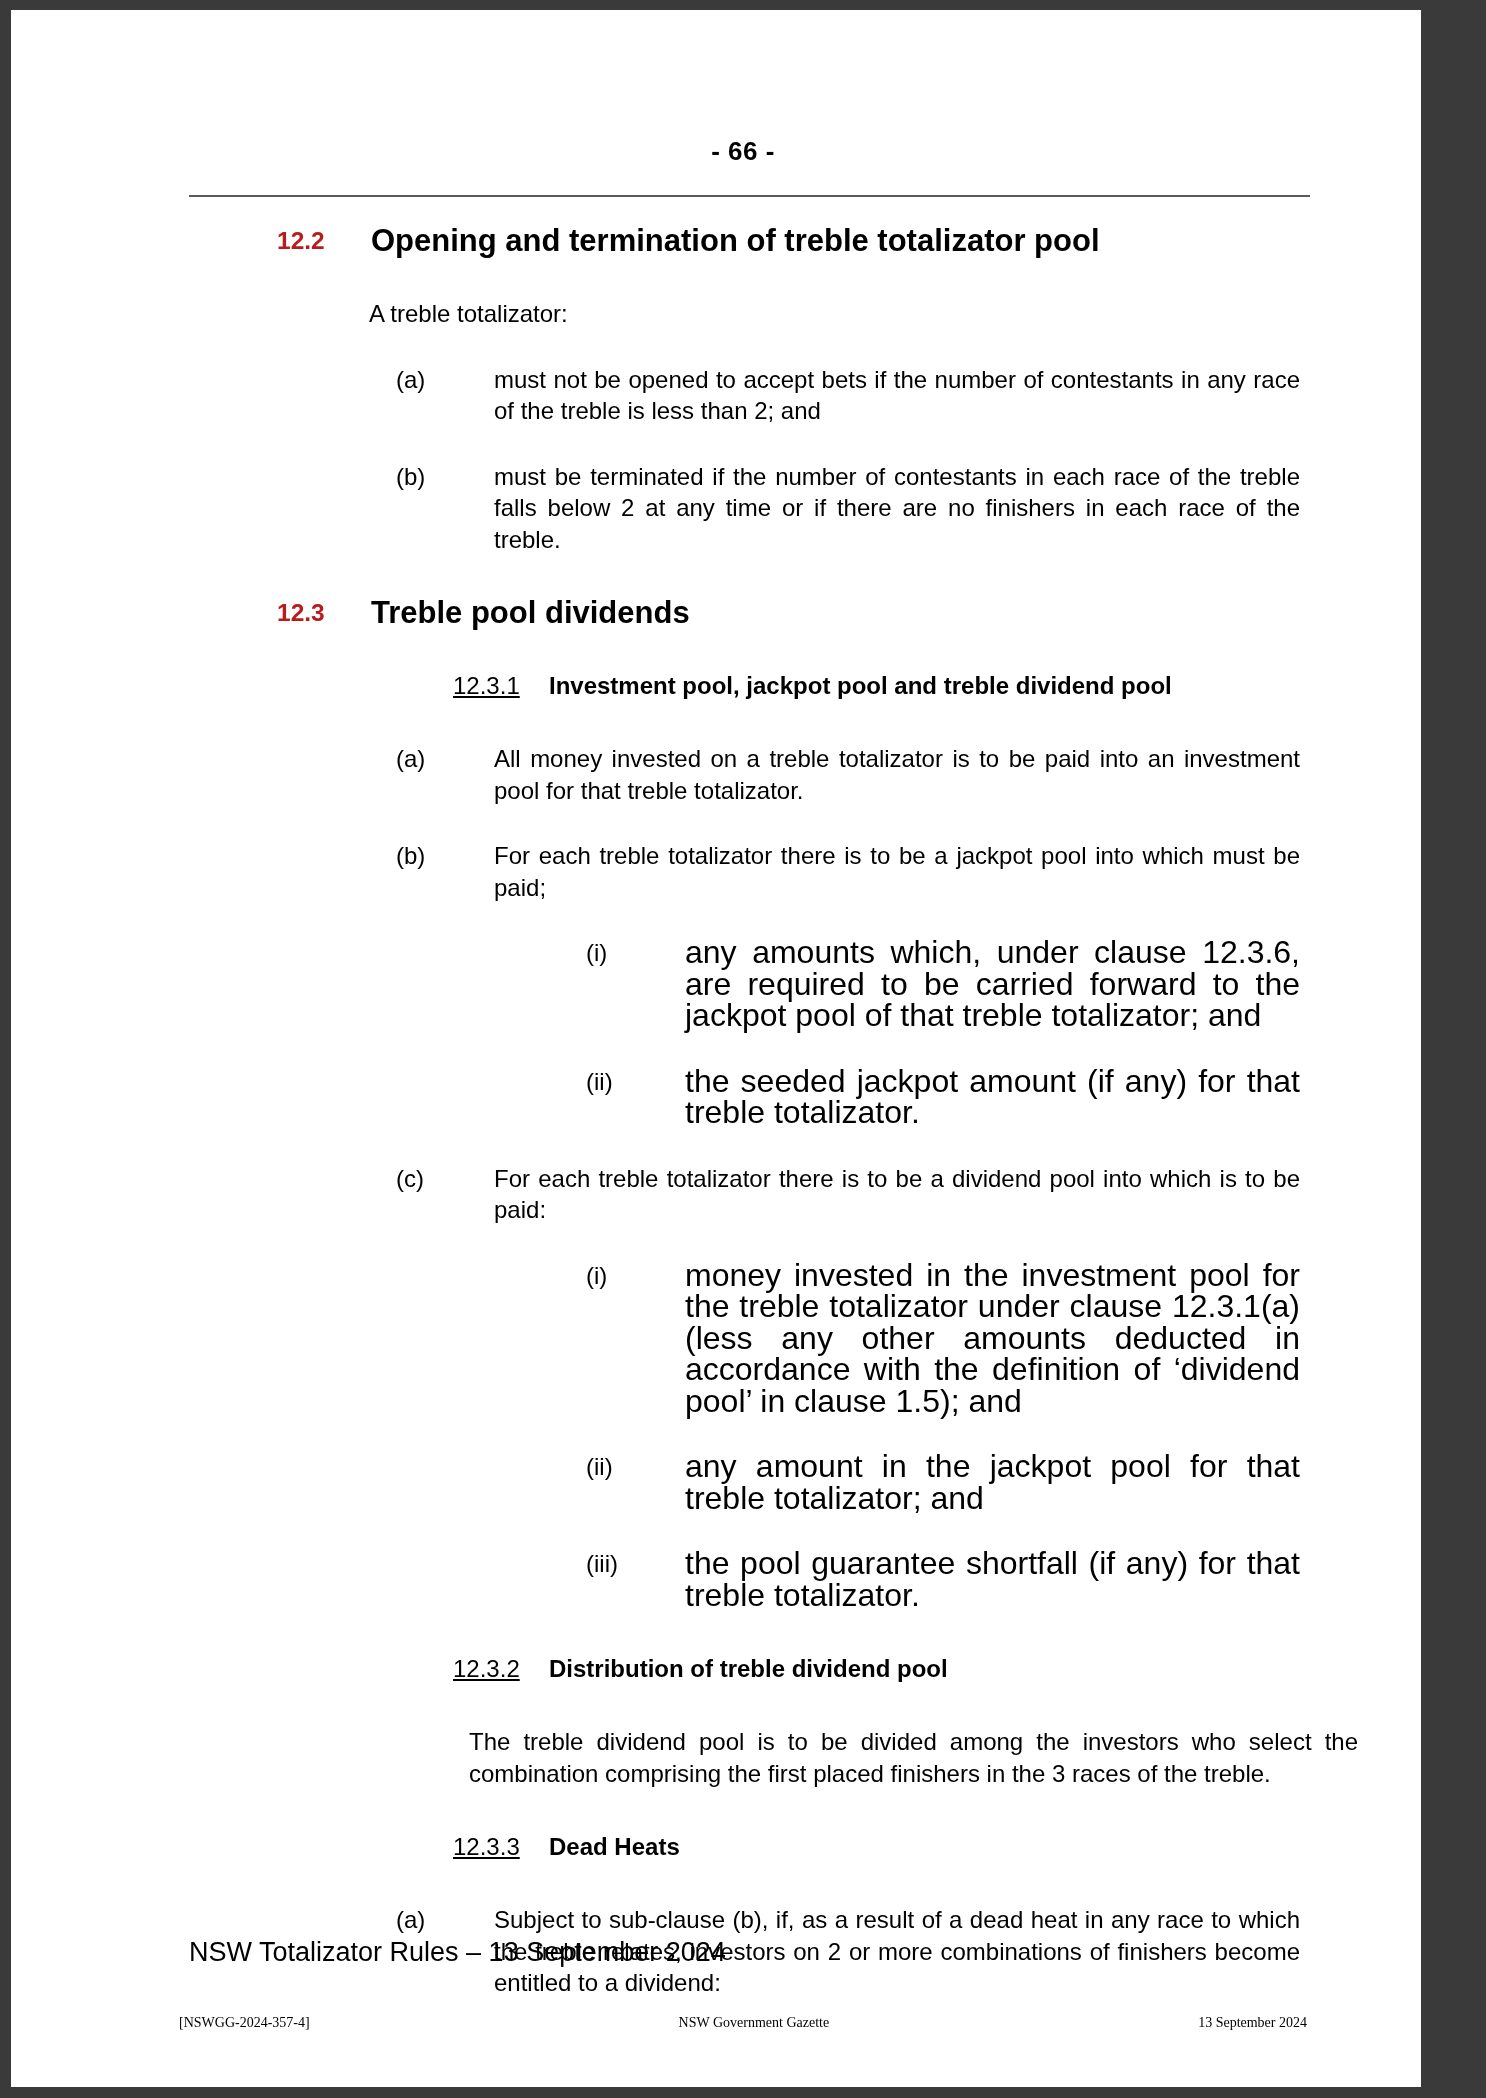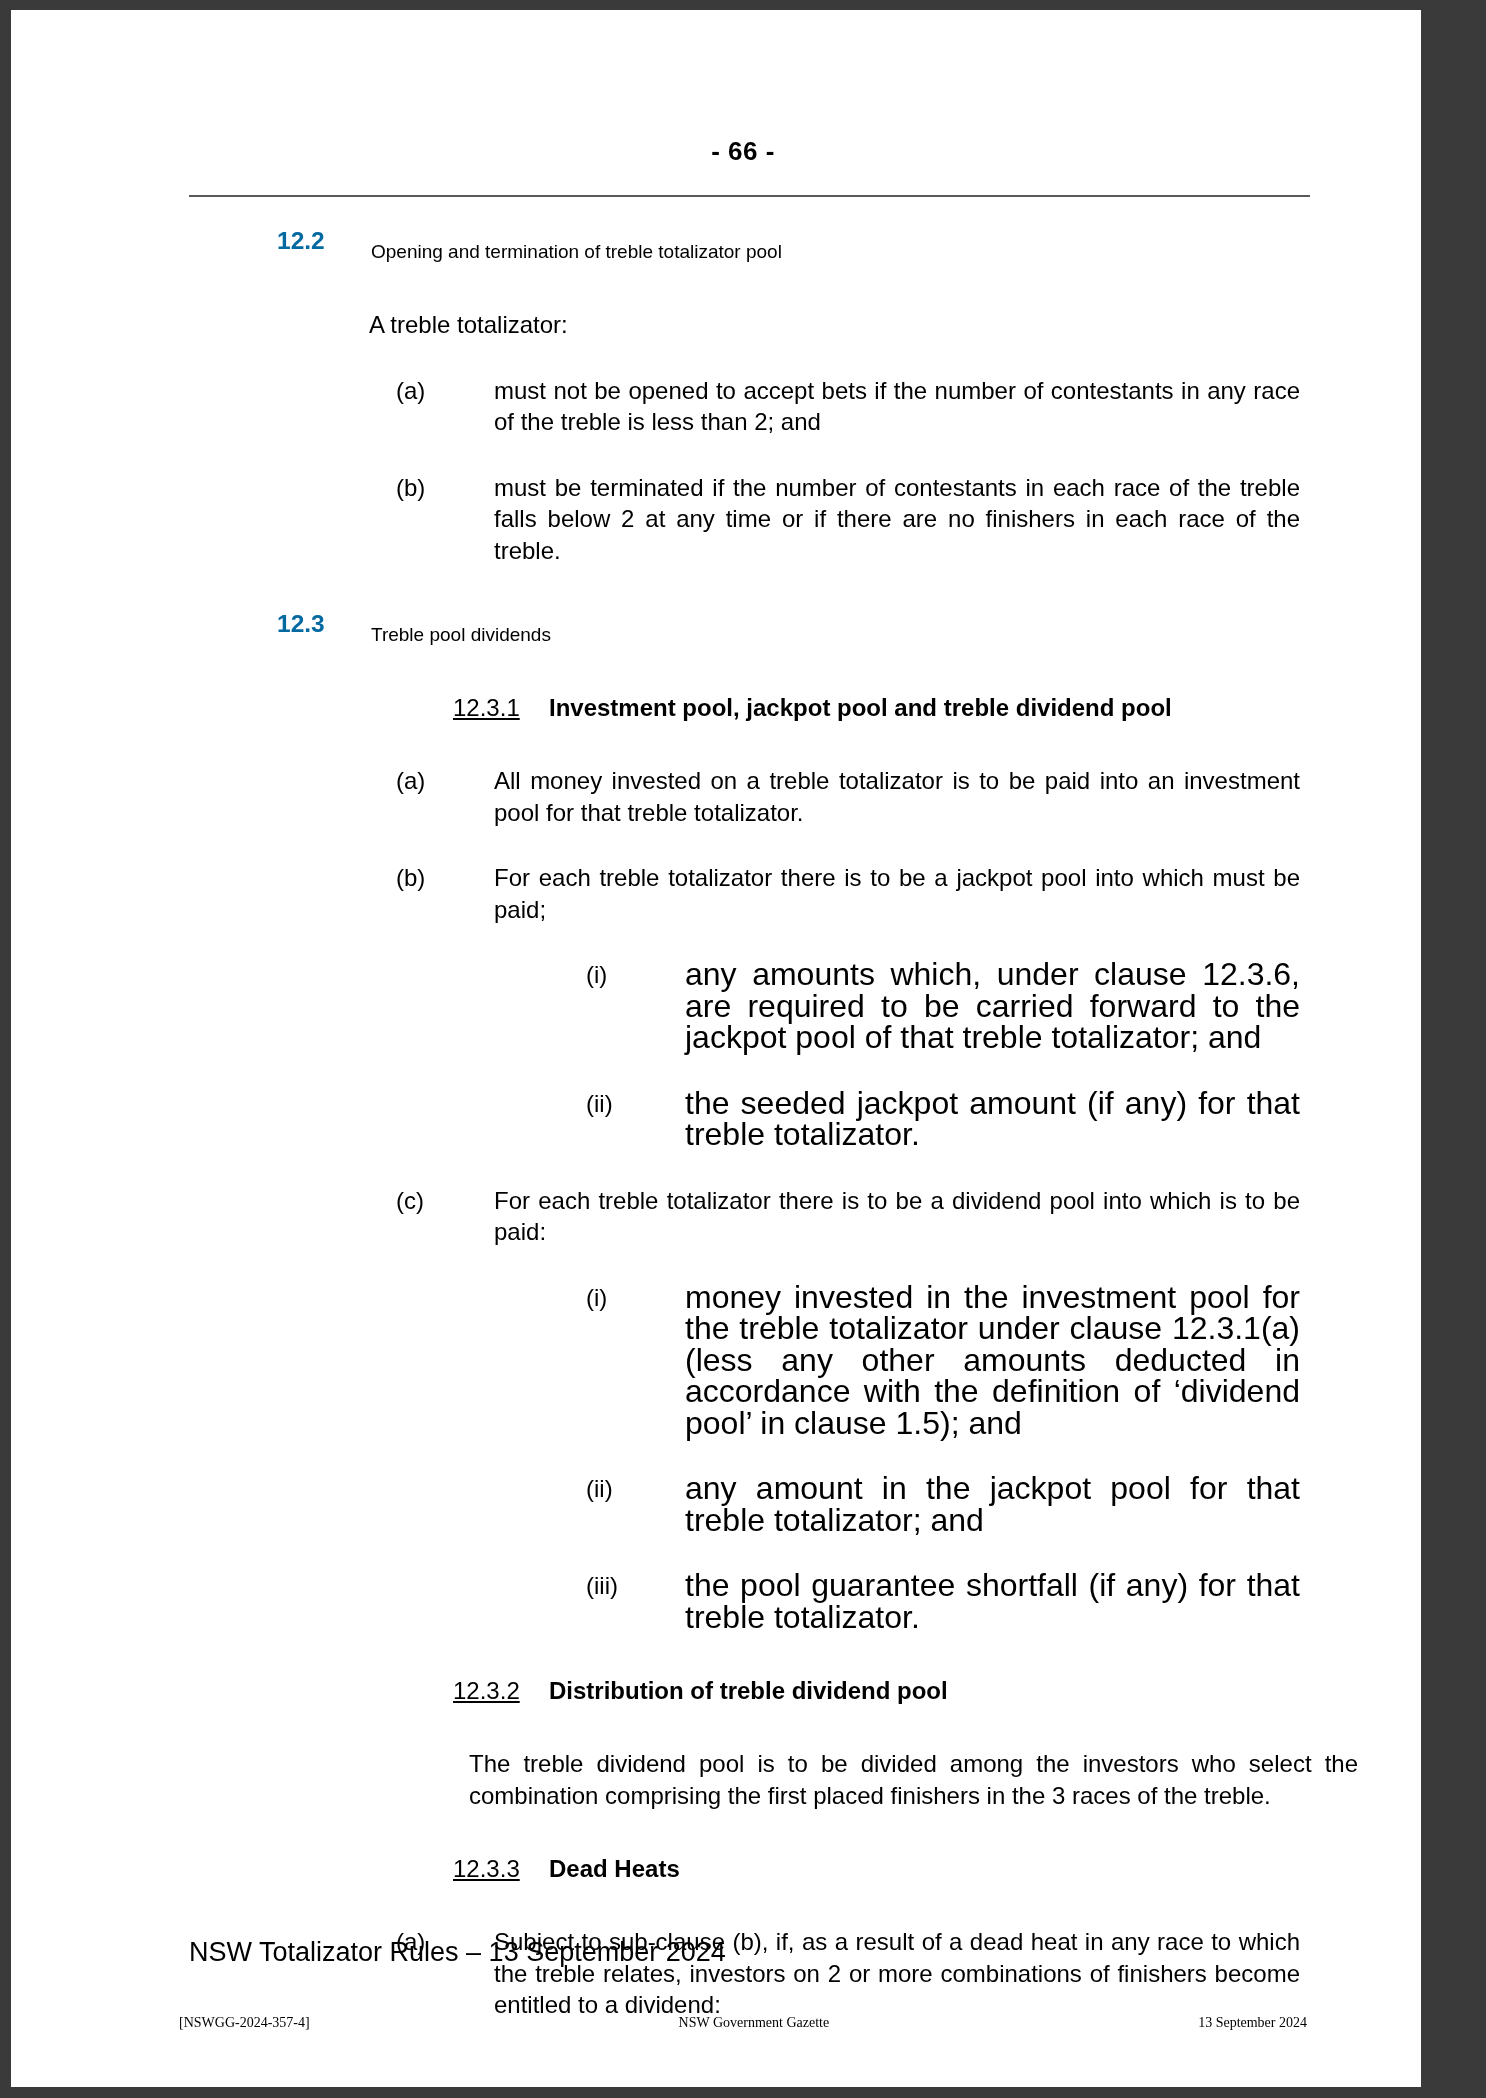--- a/index.html
+++ b/index.html
@@ -76,28 +76,27 @@
   .clause-h1 {
     margin: 0 0 0 0;
     padding-left: 266px;
   }
   .clause-h1 .num {
     width: 94px;
     flex: 0 0 94px;
     font-size: 24.5px;
     font-weight: bold;
     line-height: 31px;
-    color: #0369a1;
+    color: #b91c1c;
   }
   .clause-h1 .title {
-    font-size: 19px;
-    font-weight: normal;
+    font-size: 31px;
+    font-weight: bold;
     line-height: 31px;
     color: #000;
-    margin-top: 11px;
   }
 
   
   .clause-h2 {
     padding-left: 442px;
   }
   .clause-h2 .num {
     width: 96px;
     flex: 0 0 96px;
     font-size: 24px;

